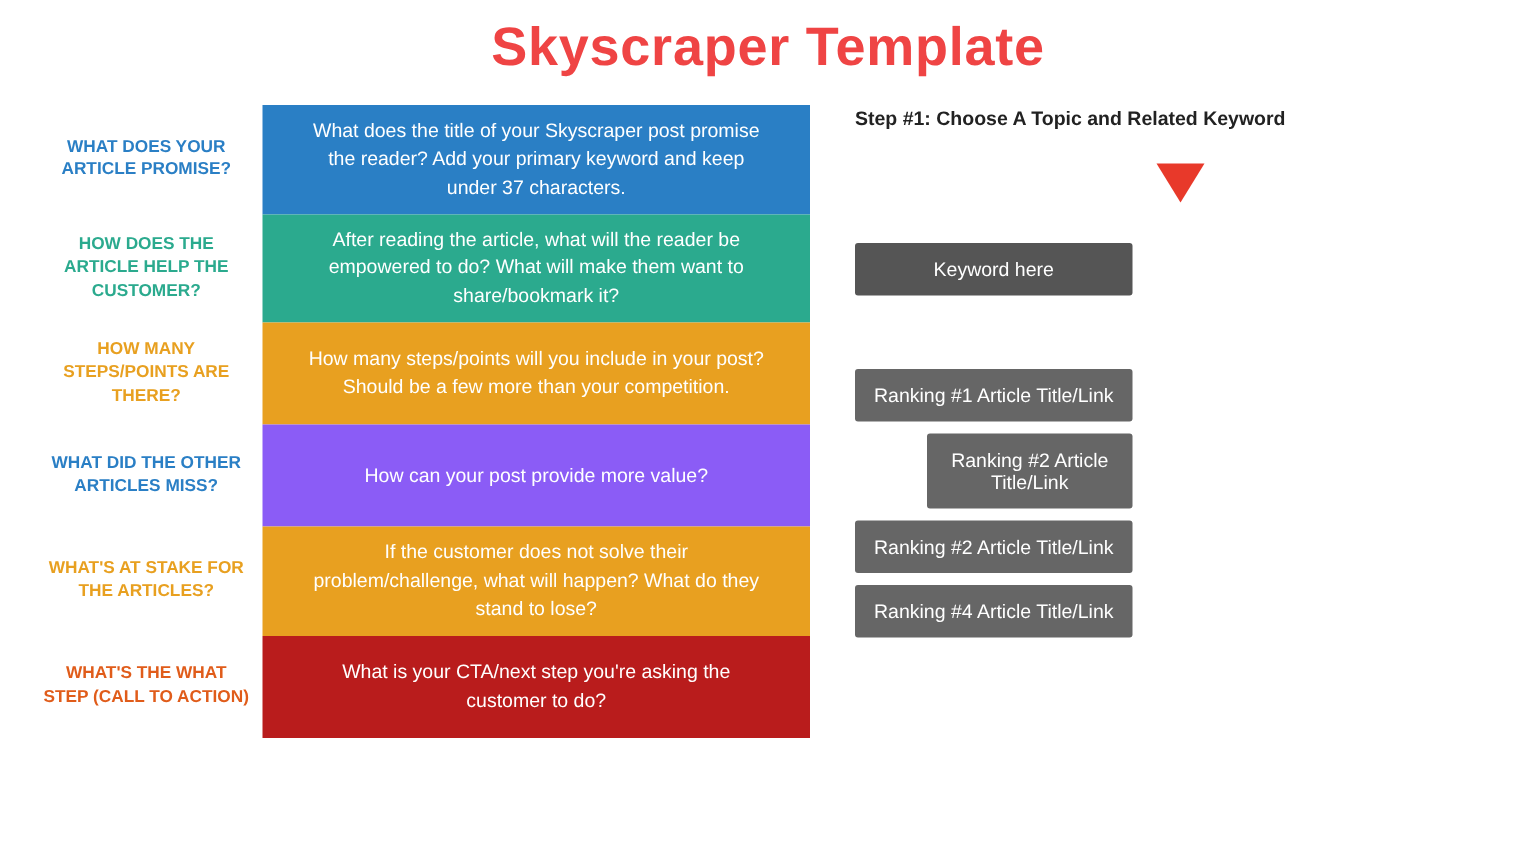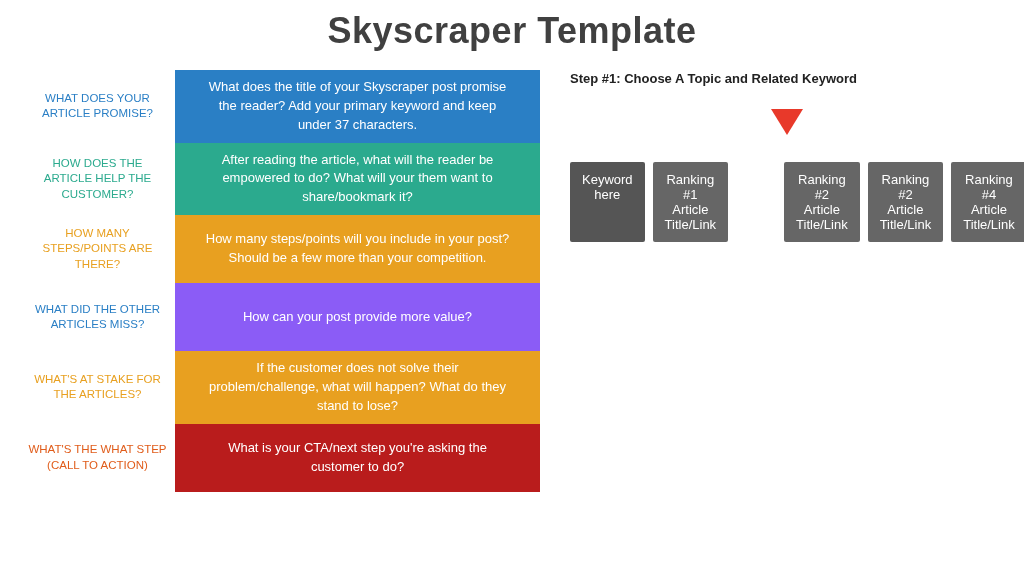--- a/index.html
+++ b/index.html
@@ -14,21 +14,21 @@
       width: 1024px;
       min-height: 578px;
       padding: 10px 20px 20px 20px;
       display: flex;
       flex-direction: column;
     }
     .page-title {
       text-align: center;
       font-size: 36px;
       font-weight: bold;
-      color: #404040;
+      color: #ef4444;
       margin-bottom: 18px;
       letter-spacing: 0.5px;
     }
     .main-content {
       display: flex;
       flex-direction: row;
       gap: 30px;
       flex: 1;
     }
     
@@ -43,21 +43,21 @@
       flex-direction: row;
       min-height: 68px;
     }
     .row-label {
       flex: 0 0 155px;
       display: flex;
       align-items: center;
       justify-content: center;
       text-align: center;
       font-size: 11.5px;
-      font-weight: normal;
+      font-weight: bold;
       padding: 6px 8px;
       line-height: 1.35;
     }
     .row-content {
       flex: 1;
       display: flex;
       align-items: center;
       justify-content: center;
       text-align: center;
       font-size: 13px;
@@ -85,21 +85,21 @@
     .arrow-down {
       width: 0;
       height: 0;
       border-left: 16px solid transparent;
       border-right: 16px solid transparent;
       border-top: 26px solid #e8392a;
       margin: 0 auto 12px auto;
     }
     .keyword-boxes {
       display: flex;
-      flex-direction: row;
+      flex-direction: column;
       gap: 8px;
       width: 185px;
     }
     .keyword-box {
       background: #666;
       color: #fff;
       text-align: center;
       padding: 10px 12px;
       font-size: 13px;
       border-radius: 2px;
@@ -114,21 +114,21 @@
   <div class="main-content">
 
     <div class="template-table">
 
     <div class="table-row">
           <div class="row-label" style="color: rgb(42, 127, 197);">WHAT DOES YOUR ARTICLE PROMISE?</div>
           <div class="row-content" style="background-color: rgb(42, 127, 197);">What does the title of your Skyscraper post promise the reader? Add your primary keyword and keep under 37 characters.</div>
         </div>
         <div class="table-row">
           <div class="row-label" style="color: rgb(43, 170, 142);">HOW DOES THE ARTICLE HELP THE CUSTOMER?</div>
-          <div class="row-content" style="background-color: rgb(43, 170, 142);">After reading the article, what will the reader be empowered to do? What will your them want to share/bookmark it?</div>
+          <div class="row-content" style="background-color: rgb(43, 170, 142);">After reading the article, what will the reader be empowered to do? What will make them want to share/bookmark it?</div>
         </div>
         <div class="table-row">
           <div class="row-label" style="color: rgb(232, 160, 32);">HOW MANY STEPS/POINTS ARE THERE?</div>
           <div class="row-content" style="background-color: rgb(232, 160, 32);">How many steps/points will you include in your post? Should be a few more than your competition.</div>
         </div>
         <div class="table-row">
           <div class="row-label" style="color: rgb(42, 127, 197);">WHAT DID THE OTHER ARTICLES MISS?</div>
           <div class="row-content" style="background-color: #8b5cf6;">How can your post provide more value?</div>
         </div>
         <div class="table-row">
@@ -140,20 +140,20 @@
           <div class="row-content" style="background-color: #b91c1c;">What is your CTA/next step you're asking the customer to do?</div>
         </div>
       </div>
 
     <div class="right-panel">
       <div class="step-title">Step #1: Choose A Topic and Related Keyword</div>
       <div class="arrow-down"></div>
       <div class="keyword-boxes">
 
       <div class="keyword-box" style="background-color: rgb(85, 85, 85);">Keyword here</div>
-          <div class="keyword-box" style="background-color: rgb(102, 102, 102);">Ranking #1 Article Title/Link</div>
+          <div class="keyword-box" style="background-color: rgb(102, 102, 102); margin-top: 41px;">Ranking #1 Article Title/Link</div>
           <div class="keyword-box" style="background-color: rgb(102, 102, 102); margin-left: 48px;">Ranking #2 Article Title/Link</div>
           <div class="keyword-box" style="background-color: rgb(102, 102, 102);">Ranking #2 Article Title/Link</div>
           <div class="keyword-box" style="background-color: rgb(102, 102, 102);">Ranking #4 Article Title/Link</div>
         </div>
     </div>
   </div>
 </div>
 
 </body></html>

